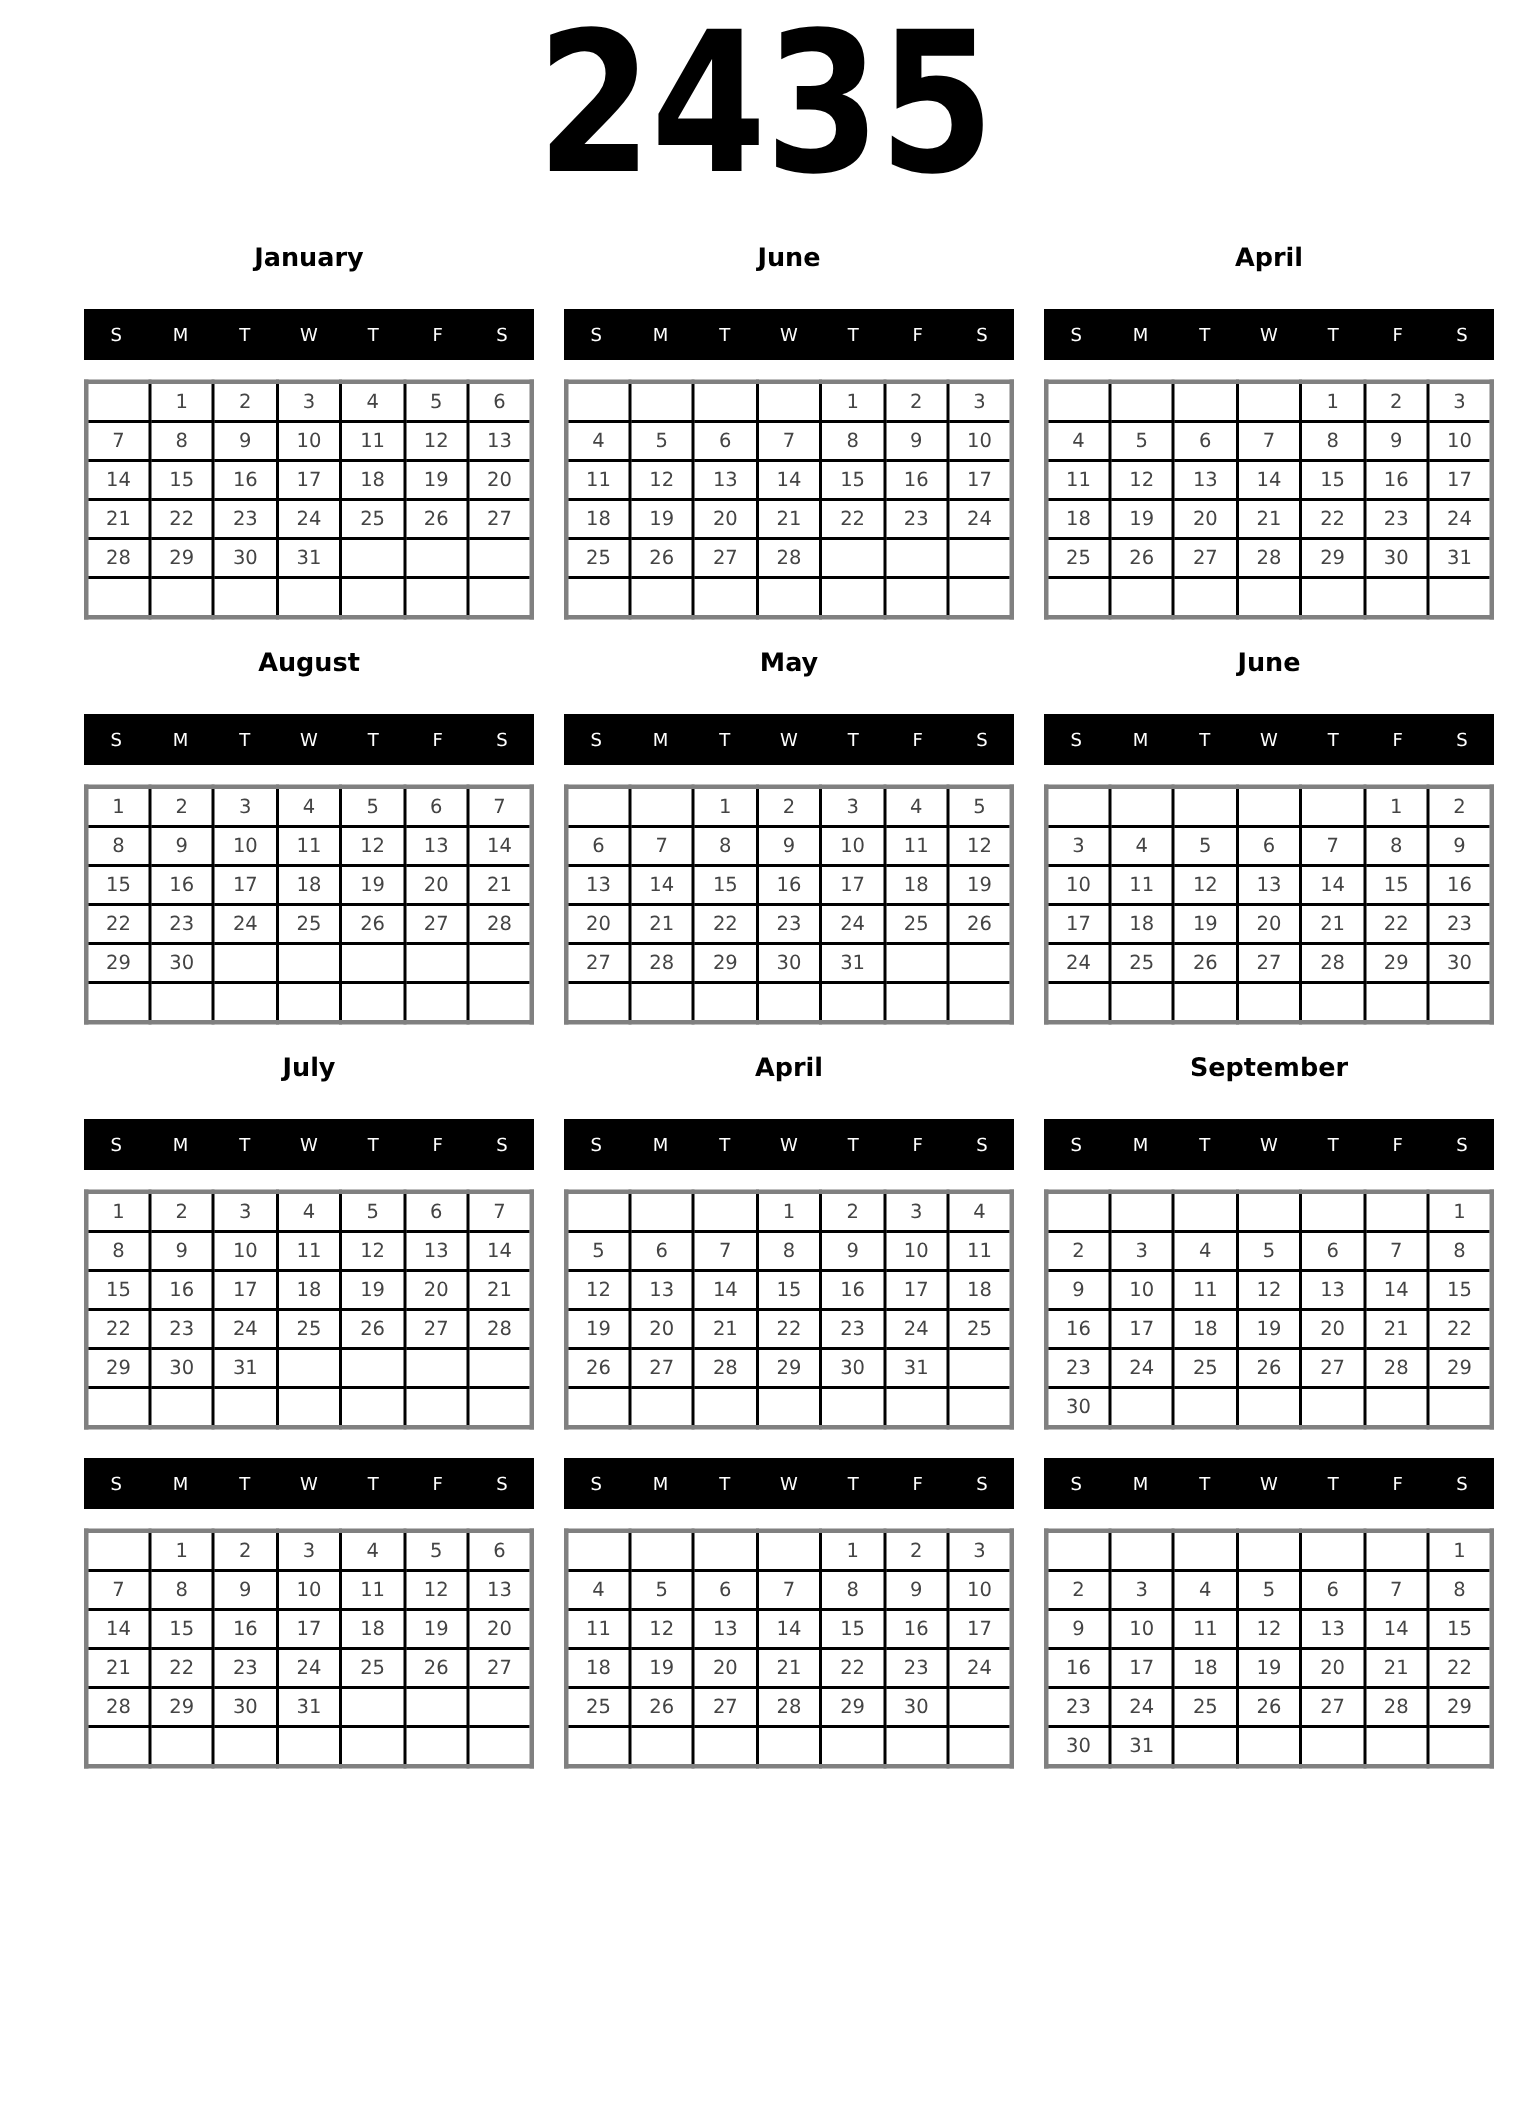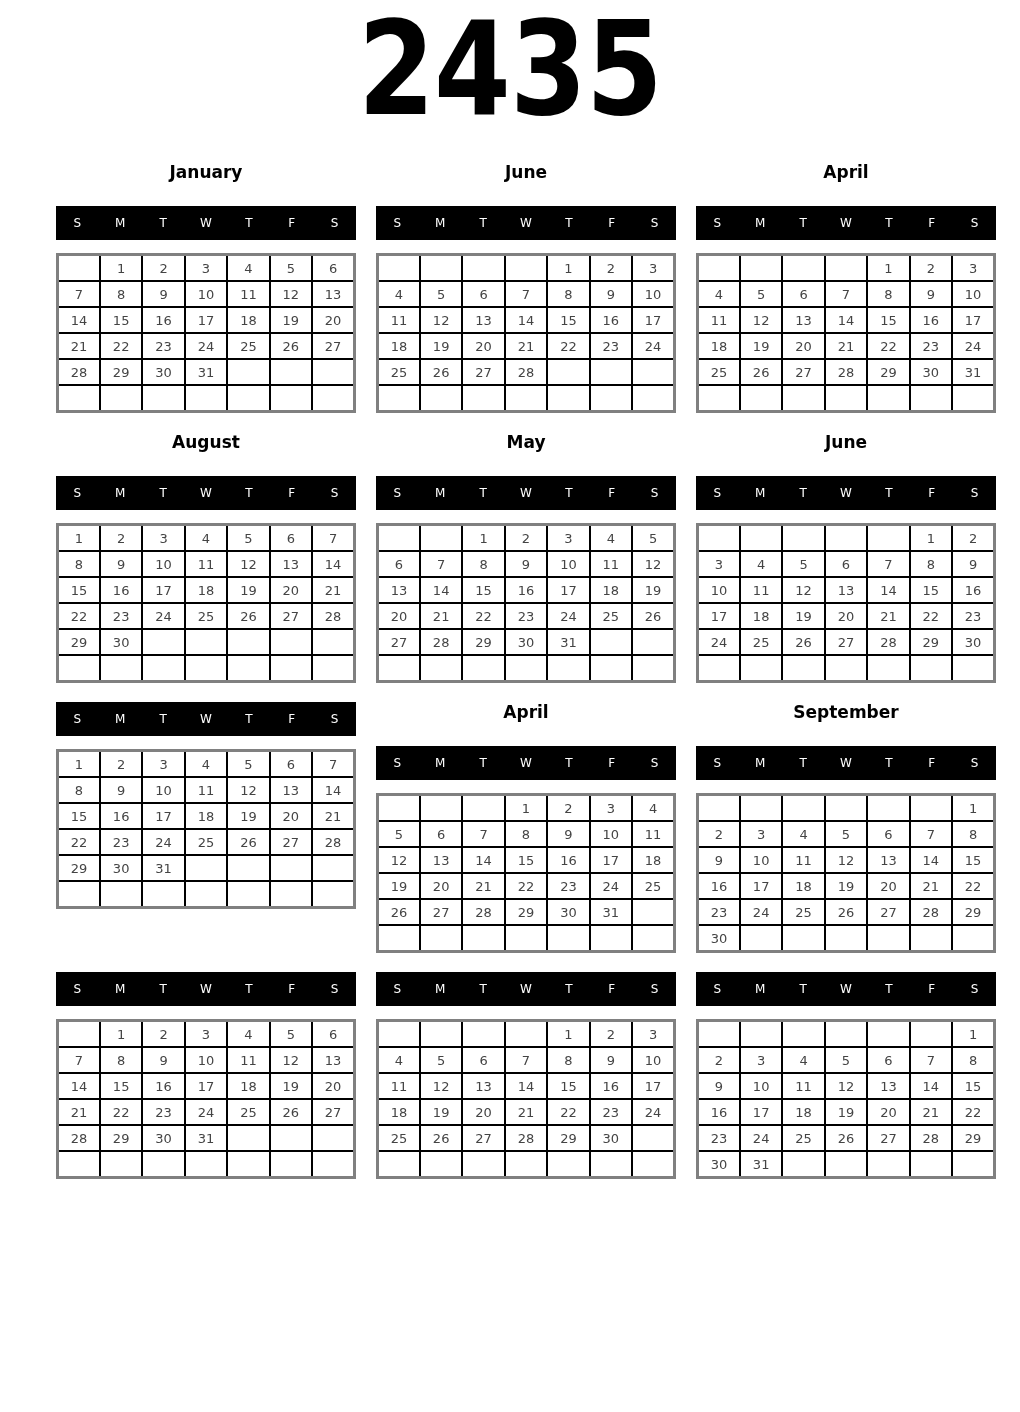--- a/index.html
+++ b/index.html
@@ -486,20 +486,21 @@
               <td></td>
               <td></td>
               <td></td>
               <td></td>
               <td></td>
             </tr>
           </tbody>
     </table>
   </div>
       <div class="month">
+    <div class="month-title">July</div>
     <div class="dow-header">
           <span>S</span>
           <span>M</span>
           <span>T</span>
           <span>W</span>
           <span>T</span>
           <span>F</span>
           <span>S</span>
         </div>
     <table class="month-grid">

